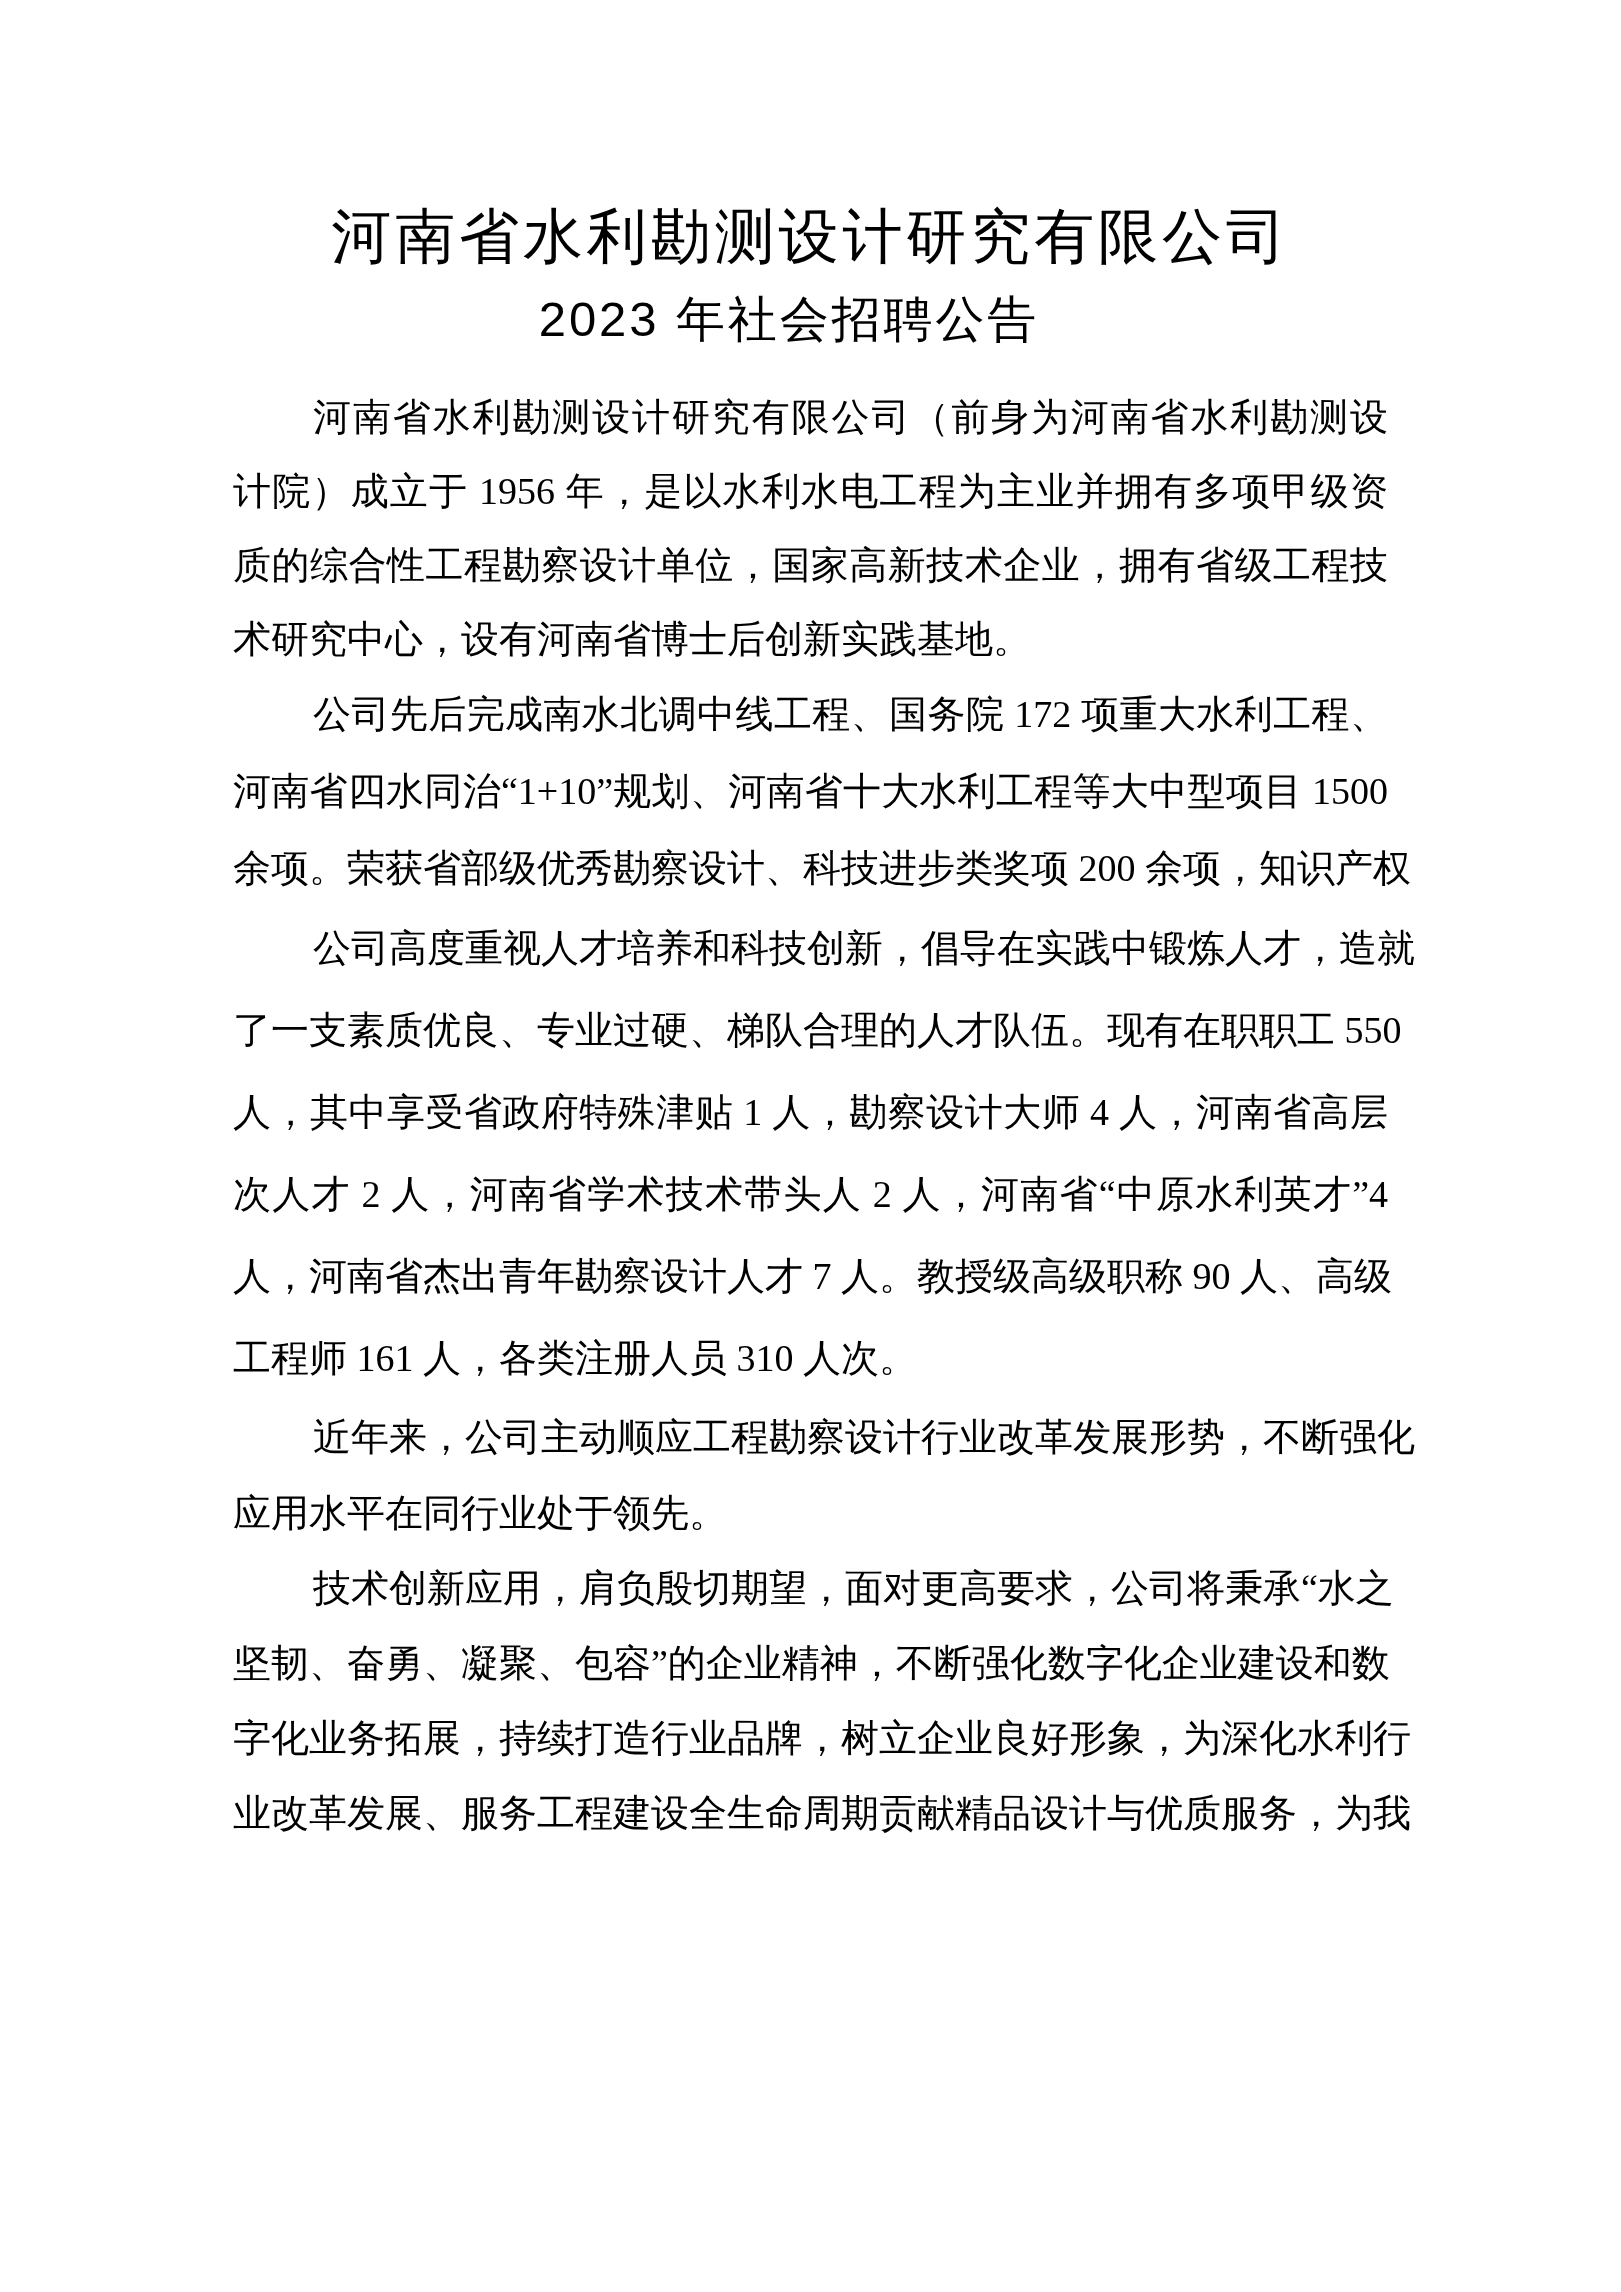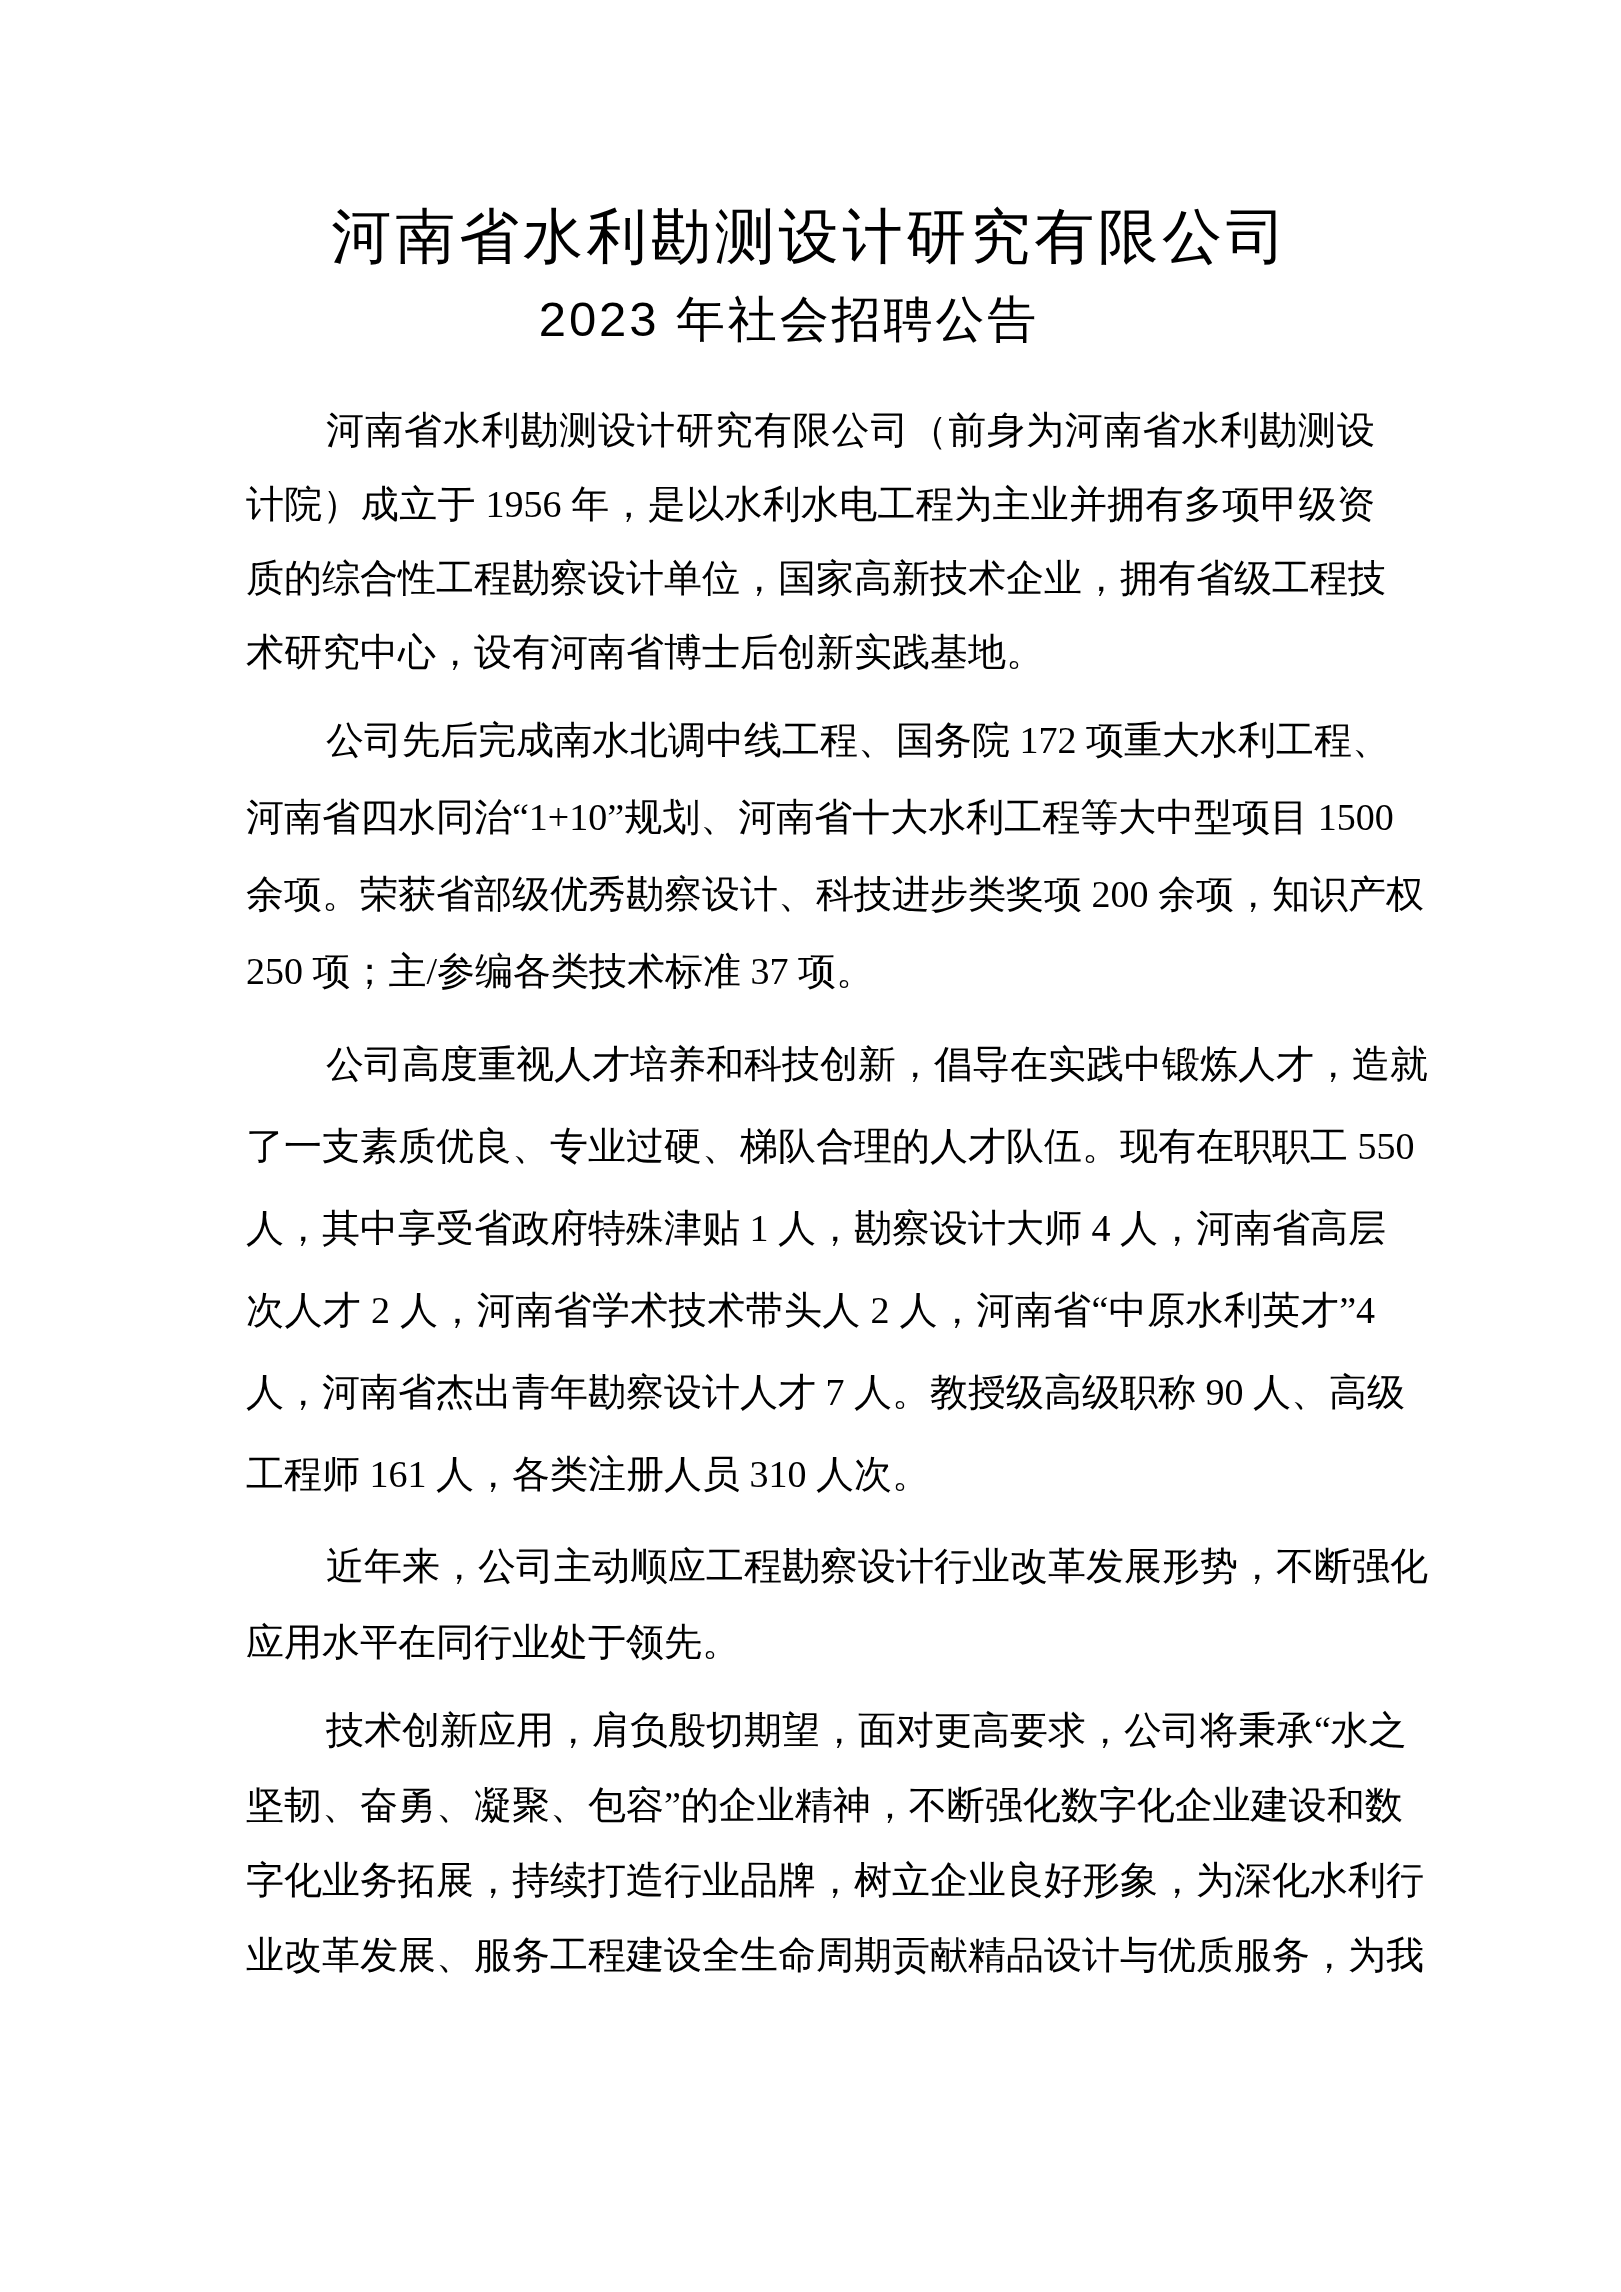--- a/index.html
+++ b/index.html
@@ -45,21 +45,21 @@
   }
   .doc-body {
     position: absolute;
     top: 380px;
     left: 233px;
     width: 1155px;
     font-family: "Liberation Serif", serif;
     font-size: 38px;
     color: #000000;
   }
-  .para { margin: 13px; }
+  .para { margin: 0; }
   .para .line {
     text-align: justify;
     text-align-last: justify;
     text-justify: inter-character;
     white-space: nowrap;
     overflow: visible;
   }
   .para .line:first-child { text-indent: 80px; }
   .para .line:last-child { text-align-last: left; }
   
@@ -80,21 +80,20 @@
     <div class="para para1">
         <div class="line">河南省水利勘测设计研究有限公司（前身为河南省水利勘测设</div>
         <div class="line">计院）成立于 1956 年，是以水利水电工程为主业并拥有多项甲级资</div>
         <div class="line">质的综合性工程勘察设计单位，国家高新技术企业，拥有省级工程技</div>
         <div class="line">术研究中心，设有河南省博士后创新实践基地。</div>
       </div>
     <div class="para para2">
         <div class="line">公司先后完成南水北调中线工程、国务院 172 项重大水利工程、</div>
         <div class="line">河南省四水同治“1+10”规划、河南省十大水利工程等大中型项目 1500</div>
         <div class="line">余项。荣获省部级优秀勘察设计、科技进步类奖项 200 余项，知识产权</div>
-        <div class="line">250 项；主/参编各类技术标准 37 项。</div>
       </div>
     <div class="para para3">
         <div class="line">公司高度重视人才培养和科技创新，倡导在实践中锻炼人才，造就</div>
         <div class="line">了一支素质优良、专业过硬、梯队合理的人才队伍。现有在职职工 550</div>
         <div class="line">人，其中享受省政府特殊津贴 1 人，勘察设计大师 4 人，河南省高层</div>
         <div class="line">次人才 2 人，河南省学术技术带头人 2 人，河南省“中原水利英才”4</div>
         <div class="line">人，河南省杰出青年勘察设计人才 7 人。教授级高级职称 90 人、高级</div>
         <div class="line">工程师 161 人，各类注册人员 310 人次。</div>
       </div>
     <div class="para para4">

